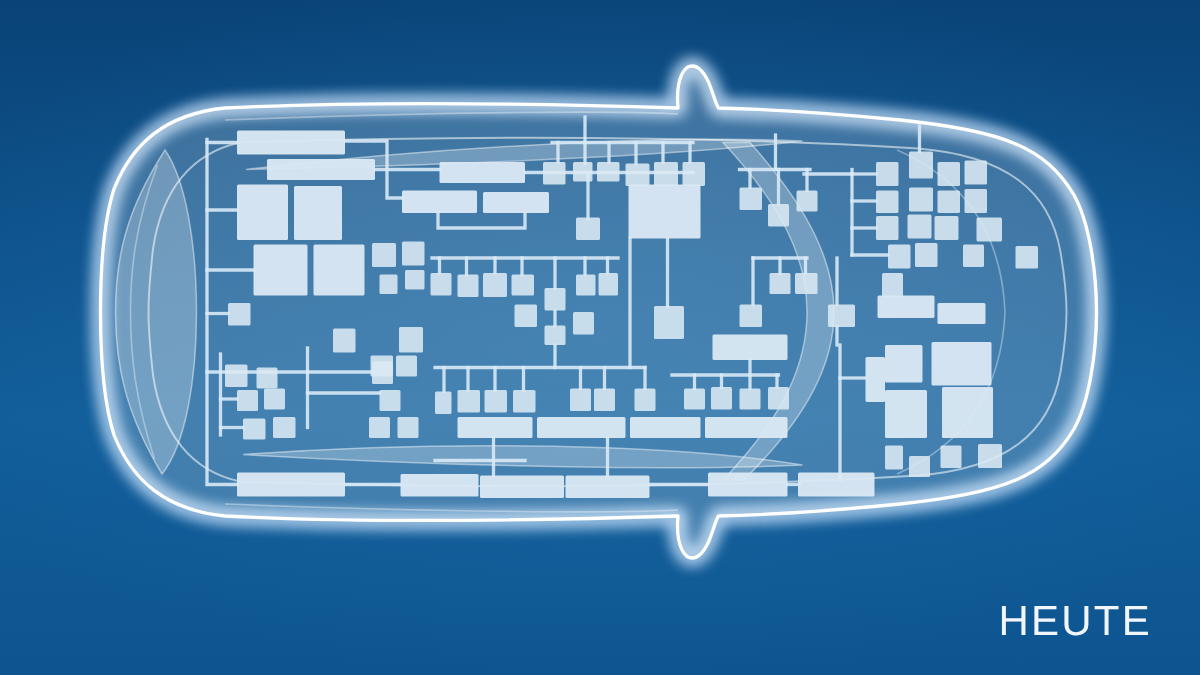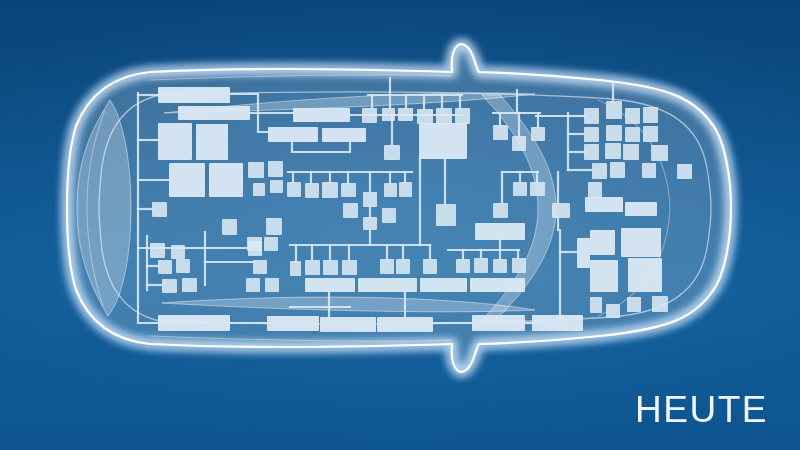--- a/index.html
+++ b/index.html
@@ -10,21 +10,21 @@
     background:
       radial-gradient(90% 75% at 50% 48%, rgba(30,110,170,0.55) 0%, rgba(30,110,170,0.0) 70%),
       linear-gradient(180deg,#0a4377 0%, #0d5089 32%, #115d99 62%, #0e5590 100%);
     font-family:"Liberation Sans", sans-serif;
   }
   svg{position:absolute;left:0;top:0;}
   .timeline-label{
     position:absolute;
     right:32px;bottom:22px;
     color:#f0f6fb;
-    font-size:37px;
+    font-size:28px;
     font-weight:400;
     letter-spacing:1.5px;
     line-height:1;
     user-select:none;
   }
 </style>
 </head>
 <body>
 
 <div class="stage">

